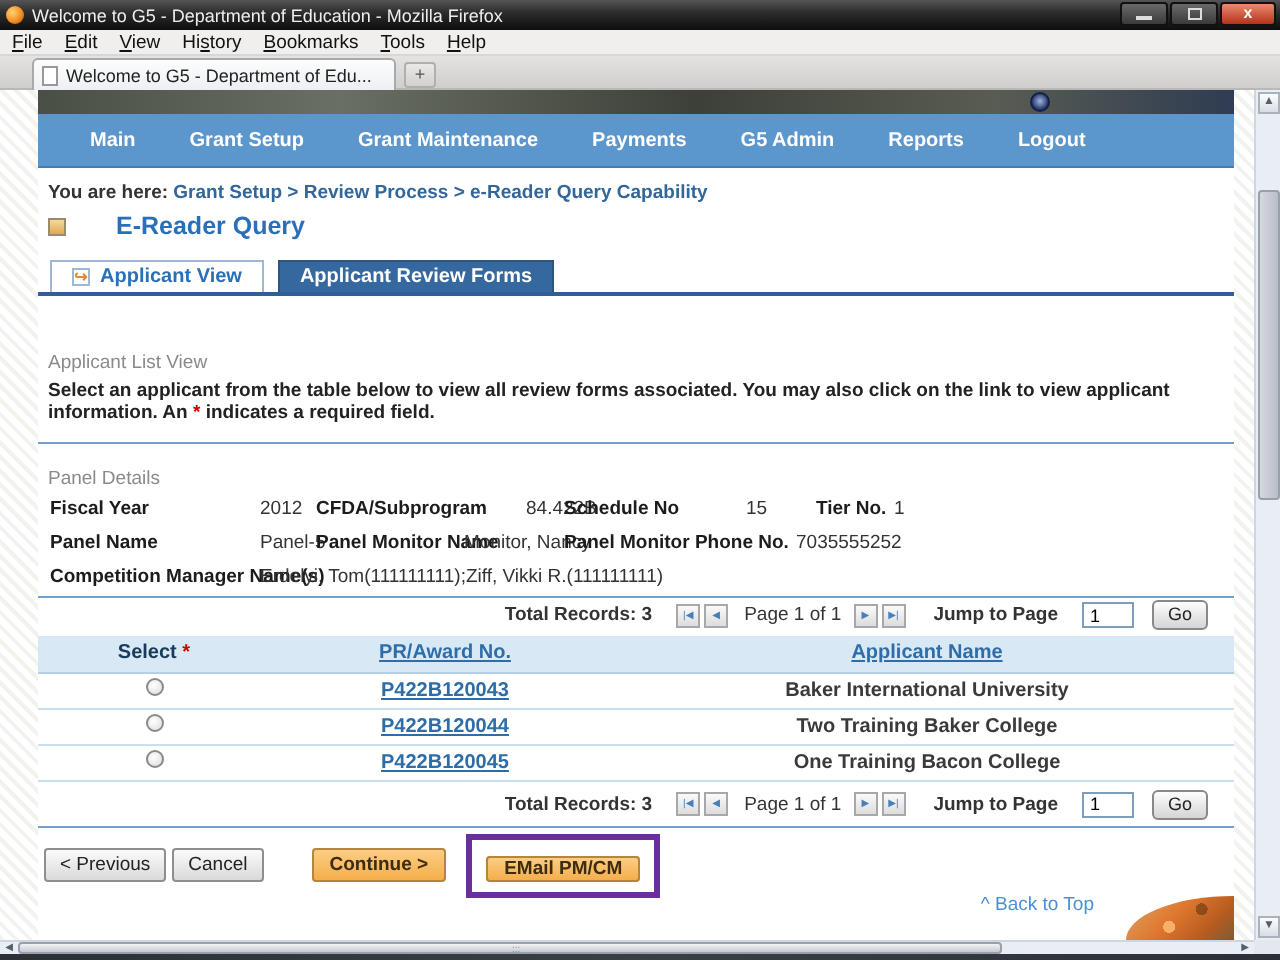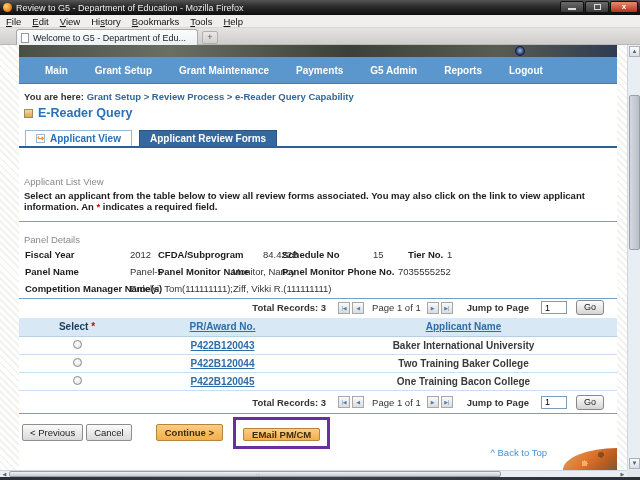--- a/index.html
+++ b/index.html
@@ -45,21 +45,21 @@
   .seal { position:absolute; right:92px; top:1px; width:10px; height:10px; border-radius:50%;
     background:radial-gradient(circle at 50% 45%, #9db7dd 0%, #24356b 70%); border:1px solid #142046; }
 
   .navbar { height:27px; background:#5b96cc; border-bottom:1px solid #477cb0;
     display:flex; align-items:center; padding-left:26px; }
   .nav-item { color:#fff; font-weight:bold; font-size:10px; margin-right:27px; white-space:nowrap; }
 
   .breadcrumb { margin-top:7px; padding-left:5px; font-size:9.5px; font-weight:bold; color:#333; }
   .breadcrumb .path { color:#336699; }
 
-  .page-title-row { margin-top:4px; padding-left:5px; display:flex; align-items:center; }
+  .page-title-row { margin-top:4px; padding-left:5px; display:flex; align-items:center;gap:20px; }
   .grid-ico { width:9px; height:9px; border:1px solid #998c66;
     background:linear-gradient(#f3d9a0,#e2a84f); margin-right:5px; }
   .page-title { color:#2a70b8; font-weight:bold; font-size:12.5px; }
 
   .tabs-row { margin-top:10px; height:18px; border-bottom:2px solid #2f5f96; display:flex; align-items:flex-end; padding-left:6px; }
   .ptab { height:16px; display:flex; align-items:center; padding:0 10px; font-size:10px; font-weight:bold; white-space:nowrap; }
   .ptab.active { background:#fff; color:#2a70b8; border:1px solid #9cb8d5; border-bottom:none; }
   .ptab.inactive { background:#35689f; color:#fff; margin-left:7px; border:1px solid #2c567f; border-bottom:none; }
   .tab-ico { color:#e8882b; font-size:8px; border:1px solid #9cb8d5; width:9px; height:9px; line-height:8px; text-align:center; margin-right:5px; background:#fff; }
 
@@ -128,21 +128,21 @@
   .taskbar { position:absolute; left:0; top:477px; width:640px; height:3px;
     background:linear-gradient(90deg,#2c3036 0%, #3a3f46 50%, #2c3036 100%); }
 </style>
 </head>
 <body>
 
 <div class="screen">
 
   <div class="titlebar">
     <span class="ff-icon"></span>
-    <span>Review to G5 - Department of Education - Mozilla Firefox</span>
+    <span>Welcome to G5 - Department of Education - Mozilla Firefox</span>
     <span class="win-controls">
       <span class="win-btn"><span class="min-glyph"></span></span>
       <span class="win-btn"><span class="rest-glyph"></span></span>
       <span class="win-btn close"><span>x</span></span>
     </span>
   </div>
 
   <div class="menubar">
     <span class="menu-item"><span></span><span class="ul">F</span><span>ile</span></span>
     <span class="menu-item"><span></span><span class="ul">E</span><span>dit</span></span>

